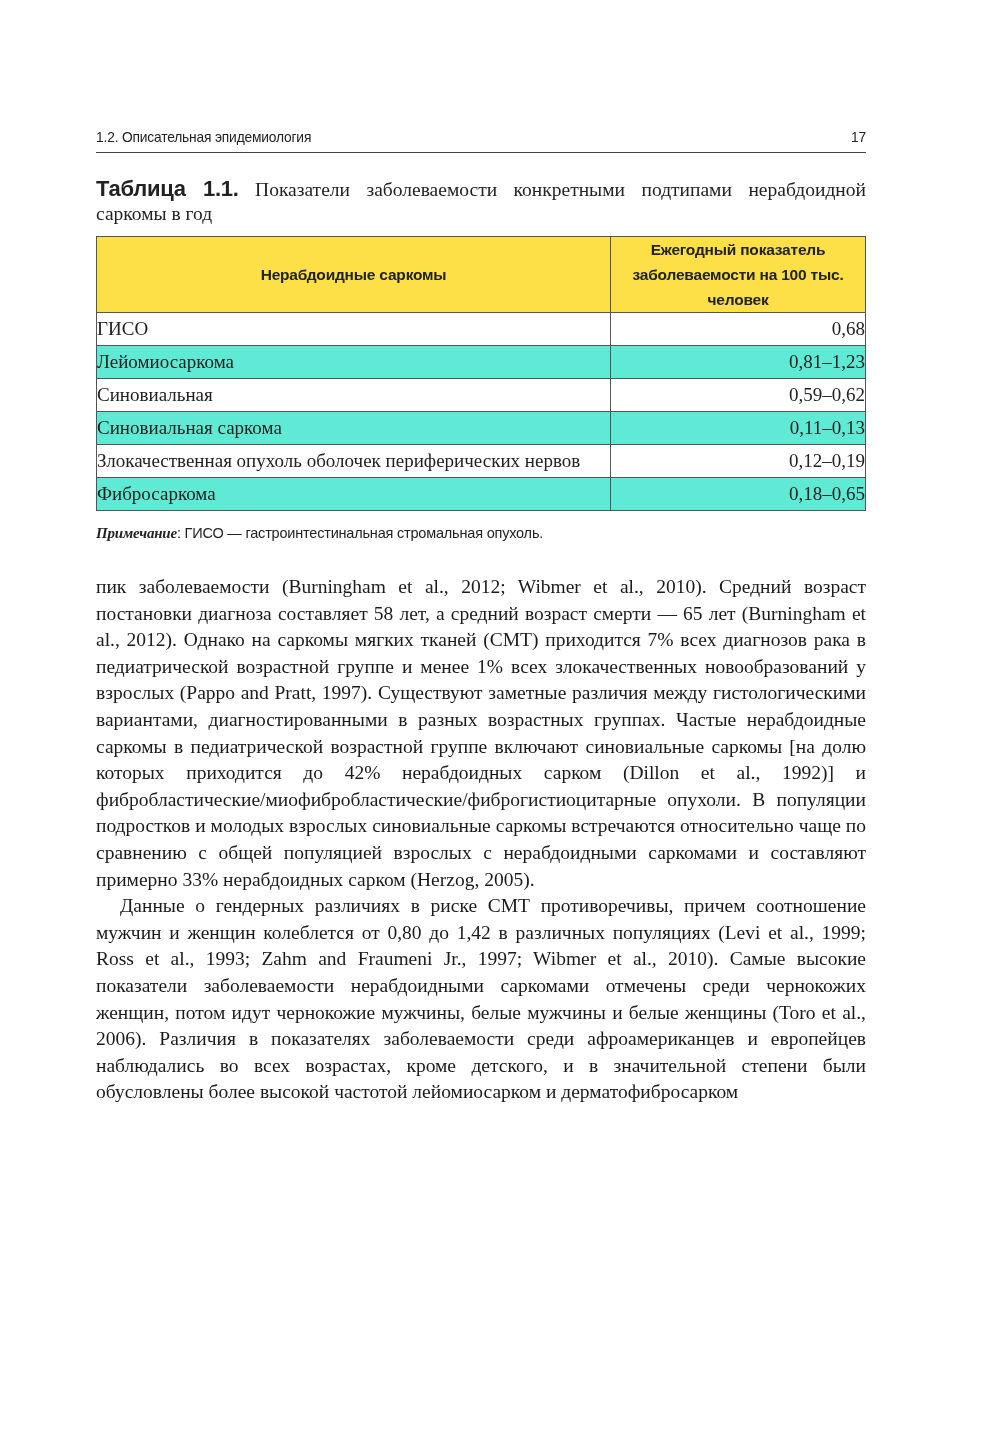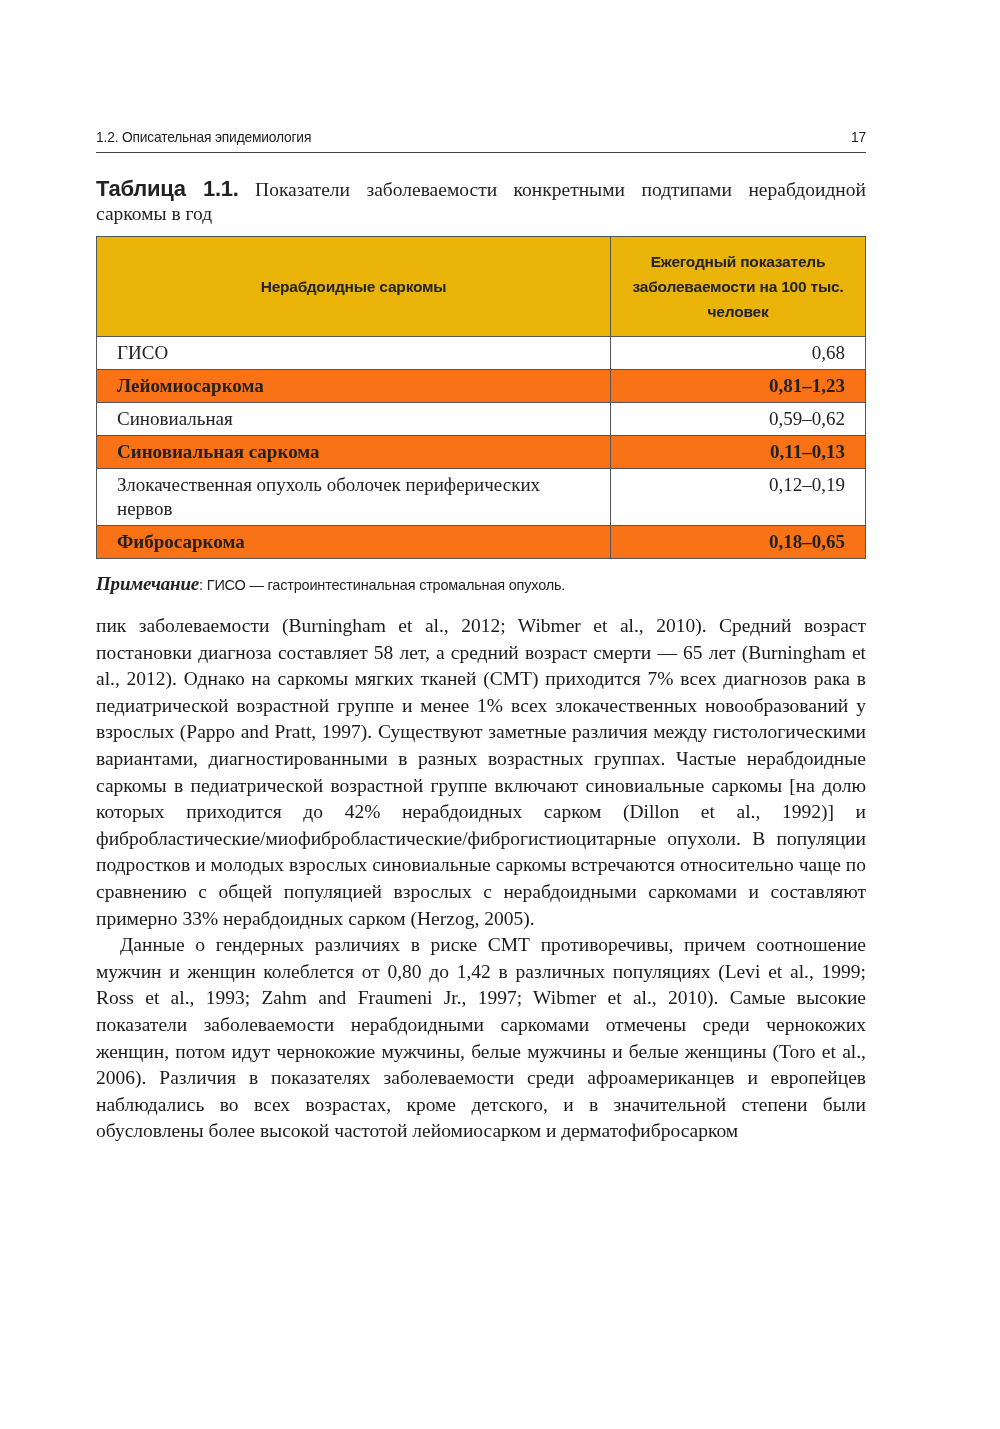--- a/index.html
+++ b/index.html
@@ -8,31 +8,31 @@
 
   .running-head { display: flex; justify-content: space-between; align-items: flex-end;
     font-family: "Liberation Sans", sans-serif; font-size: 15px; color: #222;
     padding-bottom: 7px; border-bottom: 1px solid #444; letter-spacing: -0.2px; transform: scaleX(0.92); transform-origin: left; width: 108.7%; }
   .running-head .pnum { font-size: 15px; }
 
   .caption { margin-top: 24px; font-family: "Liberation Serif", serif; font-size: 19.5px; line-height: 24px; color: #222; text-align: justify; }
   .caption .label { font-family: "Liberation Sans", sans-serif; font-weight: bold; font-size: 22px; letter-spacing: -0.3px; }
 
   table.data { margin-top: 10px; width: 100%; border-collapse: collapse; font-family: "Liberation Serif", serif; font-size: 19px; color: #222; }
-  table.data td, table.data th { border: 1px solid #555; padding: 4px 20px; vertical-align: top; }
-  table.data th { font-family: "Liberation Sans", sans-serif; font-weight: bold; font-size: 15.5px; line-height: 25px; background: #eab308; padding: 12px 8px; vertical-align: middle; text-align: center; letter-spacing: -0.2px; }
+  table.data td, table.data th { border: 1px solid #555; padding: 4px 0; vertical-align: top; }
+  table.data th { font-family: "Liberation Sans", sans-serif; font-weight: bold; font-size: 15.5px; line-height: 25px; background: #fde047; padding: 0 8px; vertical-align: middle; text-align: center; letter-spacing: -0.2px; }
   table.data th.col1 { width: 497px; }
   table.data td.name { text-align: left; line-height: 24px; }
   table.data td.val { text-align: right; line-height: 24px; }
-  table.data tr.shade td { background: #f97316; font-weight: bold; }
+  table.data tr.shade td { background: #5eead4; }
 
   .note { margin-top: 14px; font-family: "Liberation Sans", sans-serif; font-size: 14.5px; color: #222; letter-spacing: -0.2px; }
-  .note .note-label { font-family: "Liberation Serif", serif; font-weight: bold; font-style: italic; font-size: 19px; }
+  .note .note-label { font-family: "Liberation Serif", serif; font-weight: bold; font-style: italic; font-size: 15px; }
 
-  .body-text { margin-top: 18px; font-family: "Liberation Serif", serif; font-size: 19.5px; line-height: 26.6px; color: #1a1a1a; text-align: justify; }
+  .body-text { margin-top: 32px; font-family: "Liberation Serif", serif; font-size: 19.5px; line-height: 26.6px; color: #1a1a1a; text-align: justify; }
   .body-text p { margin: 0; }
   .body-text p.indent { text-indent: 24px; }
 </style>
 </head>
 <body>
 
 <div class="page">
 
   <div class="running-head">
     <span>1.2. Описательная эпидемиология</span>

